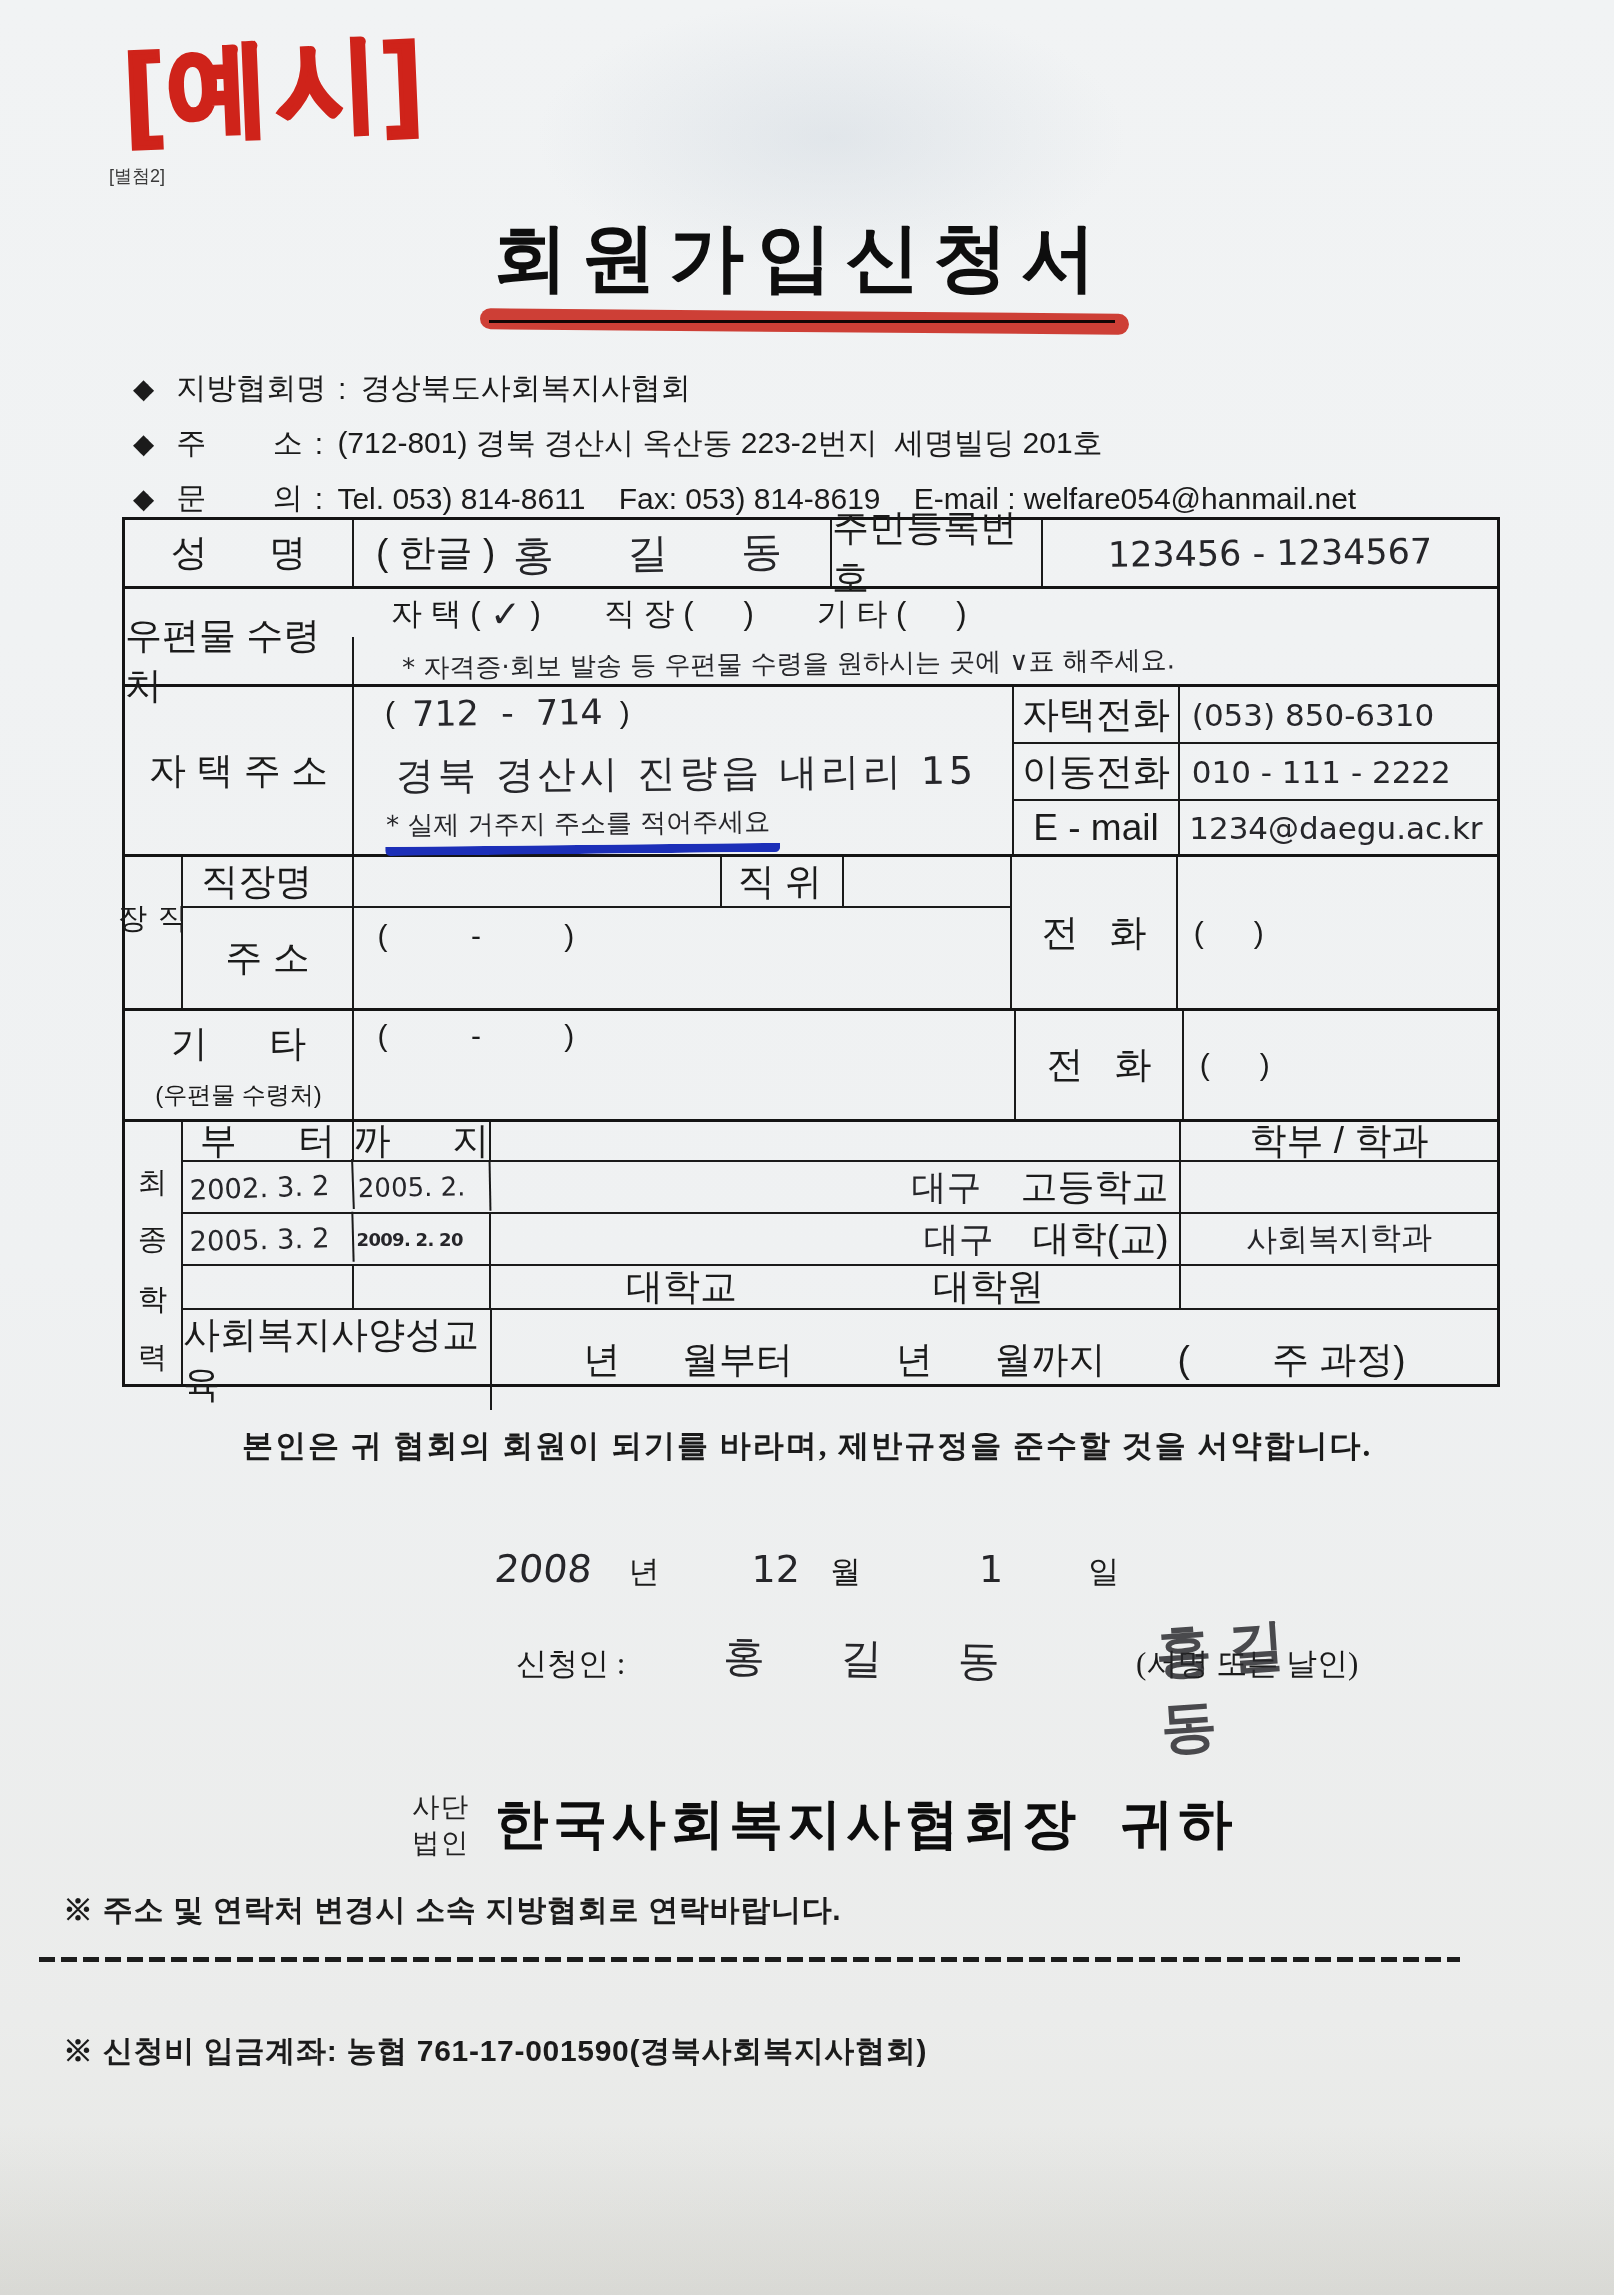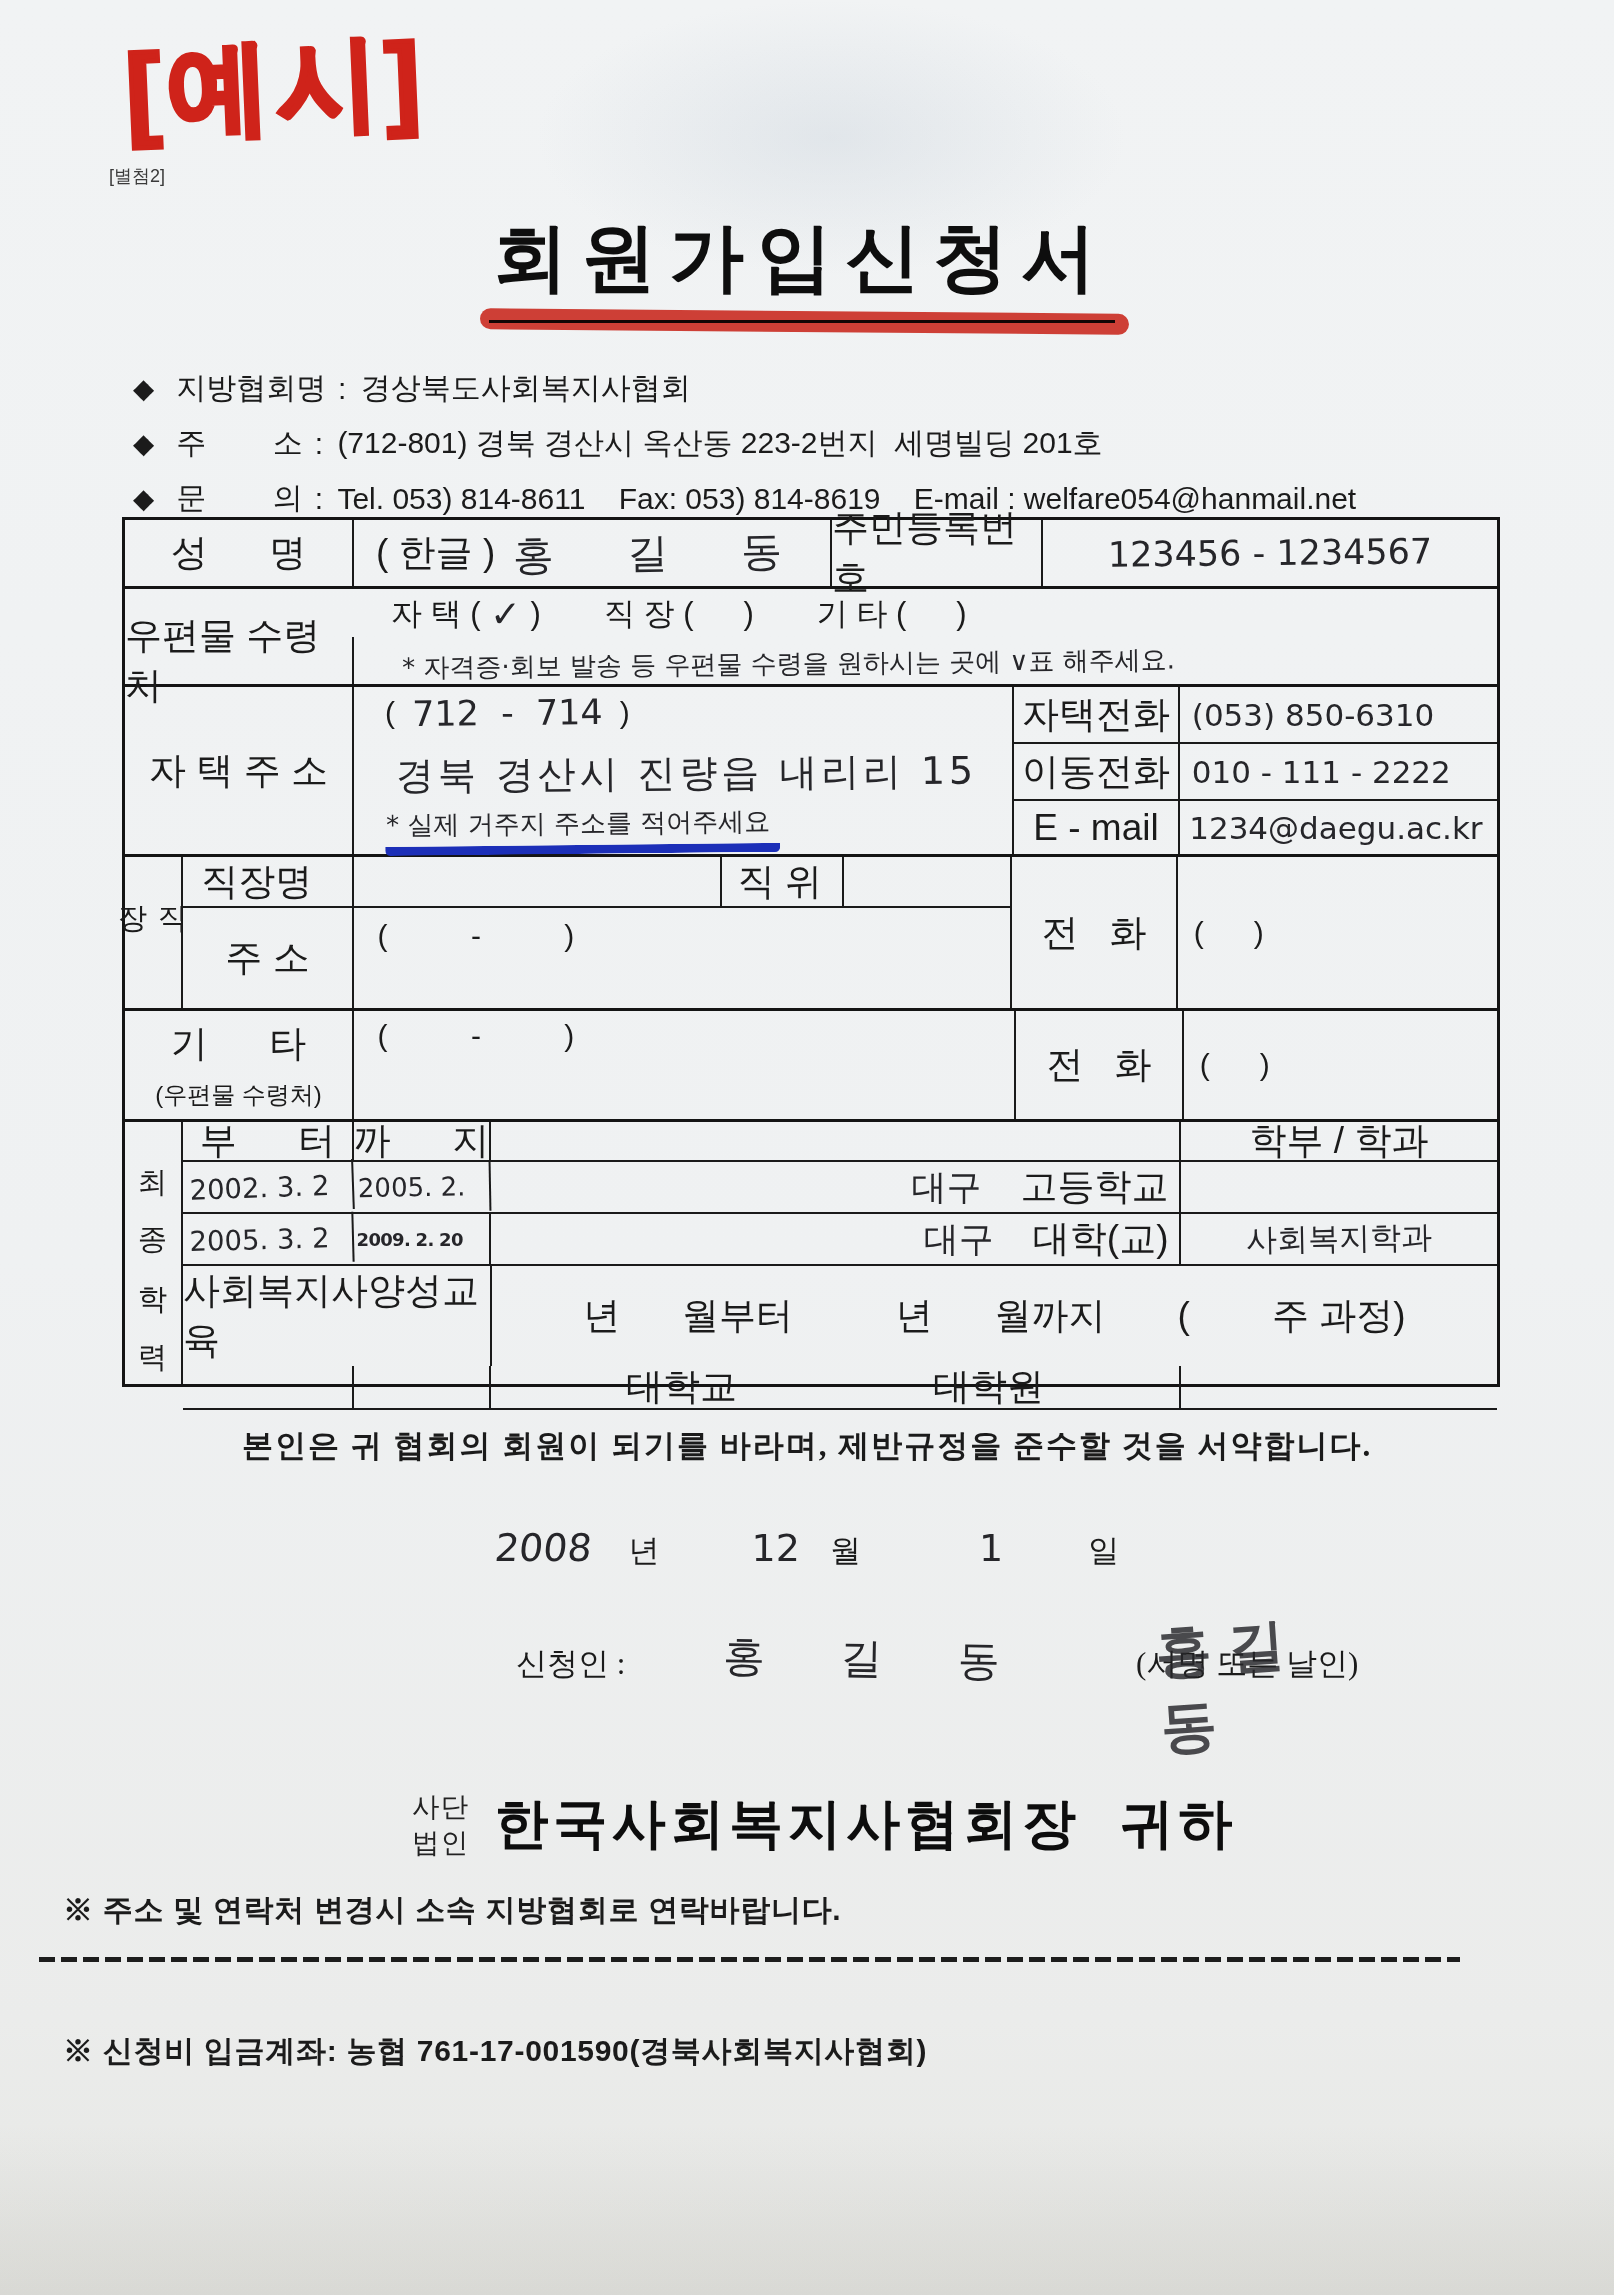--- a/index.html
+++ b/index.html
@@ -221,43 +221,43 @@
         </div>
         <div style="height:58px;display:flex;border-bottom:2px solid #1a1a1a;">
           <div class="c cell hand" style="width:171px;font-size:27.5px;padding-left:6.5px;transform:rotate(-1.5deg);">2005. 3. 2</div>
           <div class="c cell hand" style="width:137px;font-size:18px;padding-left:2.6px;letter-spacing:-0.7px;font-weight:bold;">2009. 2. 20</div>
           <div class="c cell" style="width:690px;justify-content:flex-end;padding-right:10.5px;">
             <span class="hand" style="font-size:35px;margin-right:39px;">대구</span>
             <span class="lab">대학(교)</span>
           </div>
           <div class="cell ctr hand" style="flex:1;font-size:31px;transform:rotate(-1deg);">사회복지학과</div>
         </div>
-        <div style="flex:1;display:flex;">
-          <div class="c cell ctr lab" style="width:309px;">사회복지사양성교육</div>
-          <div class="cell ctr lab pre" style="flex:1;">년      월부터          년      월까지       (        주 과정)</div>
-        </div>
         <div style="height:44px;display:flex;border-bottom:2px solid #1a1a1a;">
           <div class="c cell" style="width:171px;"></div>
           <div class="c cell" style="width:137px;"></div>
           <div class="c cell" style="width:690px;justify-content:center;gap:196px;">
             <span class="lab">대학교</span>
             <span class="lab">대학원</span>
           </div>
           <div class="cell" style="flex:1;"></div>
         </div>
+        <div style="flex:1;display:flex;">
+          <div class="c cell ctr lab" style="width:309px;">사회복지사양성교육</div>
+          <div class="cell ctr lab pre" style="flex:1;">년      월부터          년      월까지       (        주 과정)</div>
+        </div>
       </div>
     </div>
   </div>
 
   <div class="pledge">본인은 귀 협회의 회원이 되기를 바라며, 제반규정을 준수할 것을 서약합니다.</div>
 
   <div class="dateline">
     <span class="hand" style="transform:skewX(-6deg);">2008</span>
     <span style="margin-left:37px;">년</span>
-    <span class="hand" style="margin-left:92px;">12</span>
+    <span class="hand" style="margin-left:92px;margin-top:21px;">12</span>
     <span style="margin-left:30px;">월</span>
     <span class="hand" style="margin-left:118px;">1</span>
     <span style="margin-left:85px;">일</span>
   </div>
 
   <div class="signline">
     <span style="padding-top:11.8px;">신청인 :</span>
     <span class="hand" style="margin-left:98px;font-size:42px;letter-spacing:31px;transform:rotate(1deg);">홍  길  동</span>
     <span class="sign-note-wrap">
       <span>(서명 또는 날인)</span>

